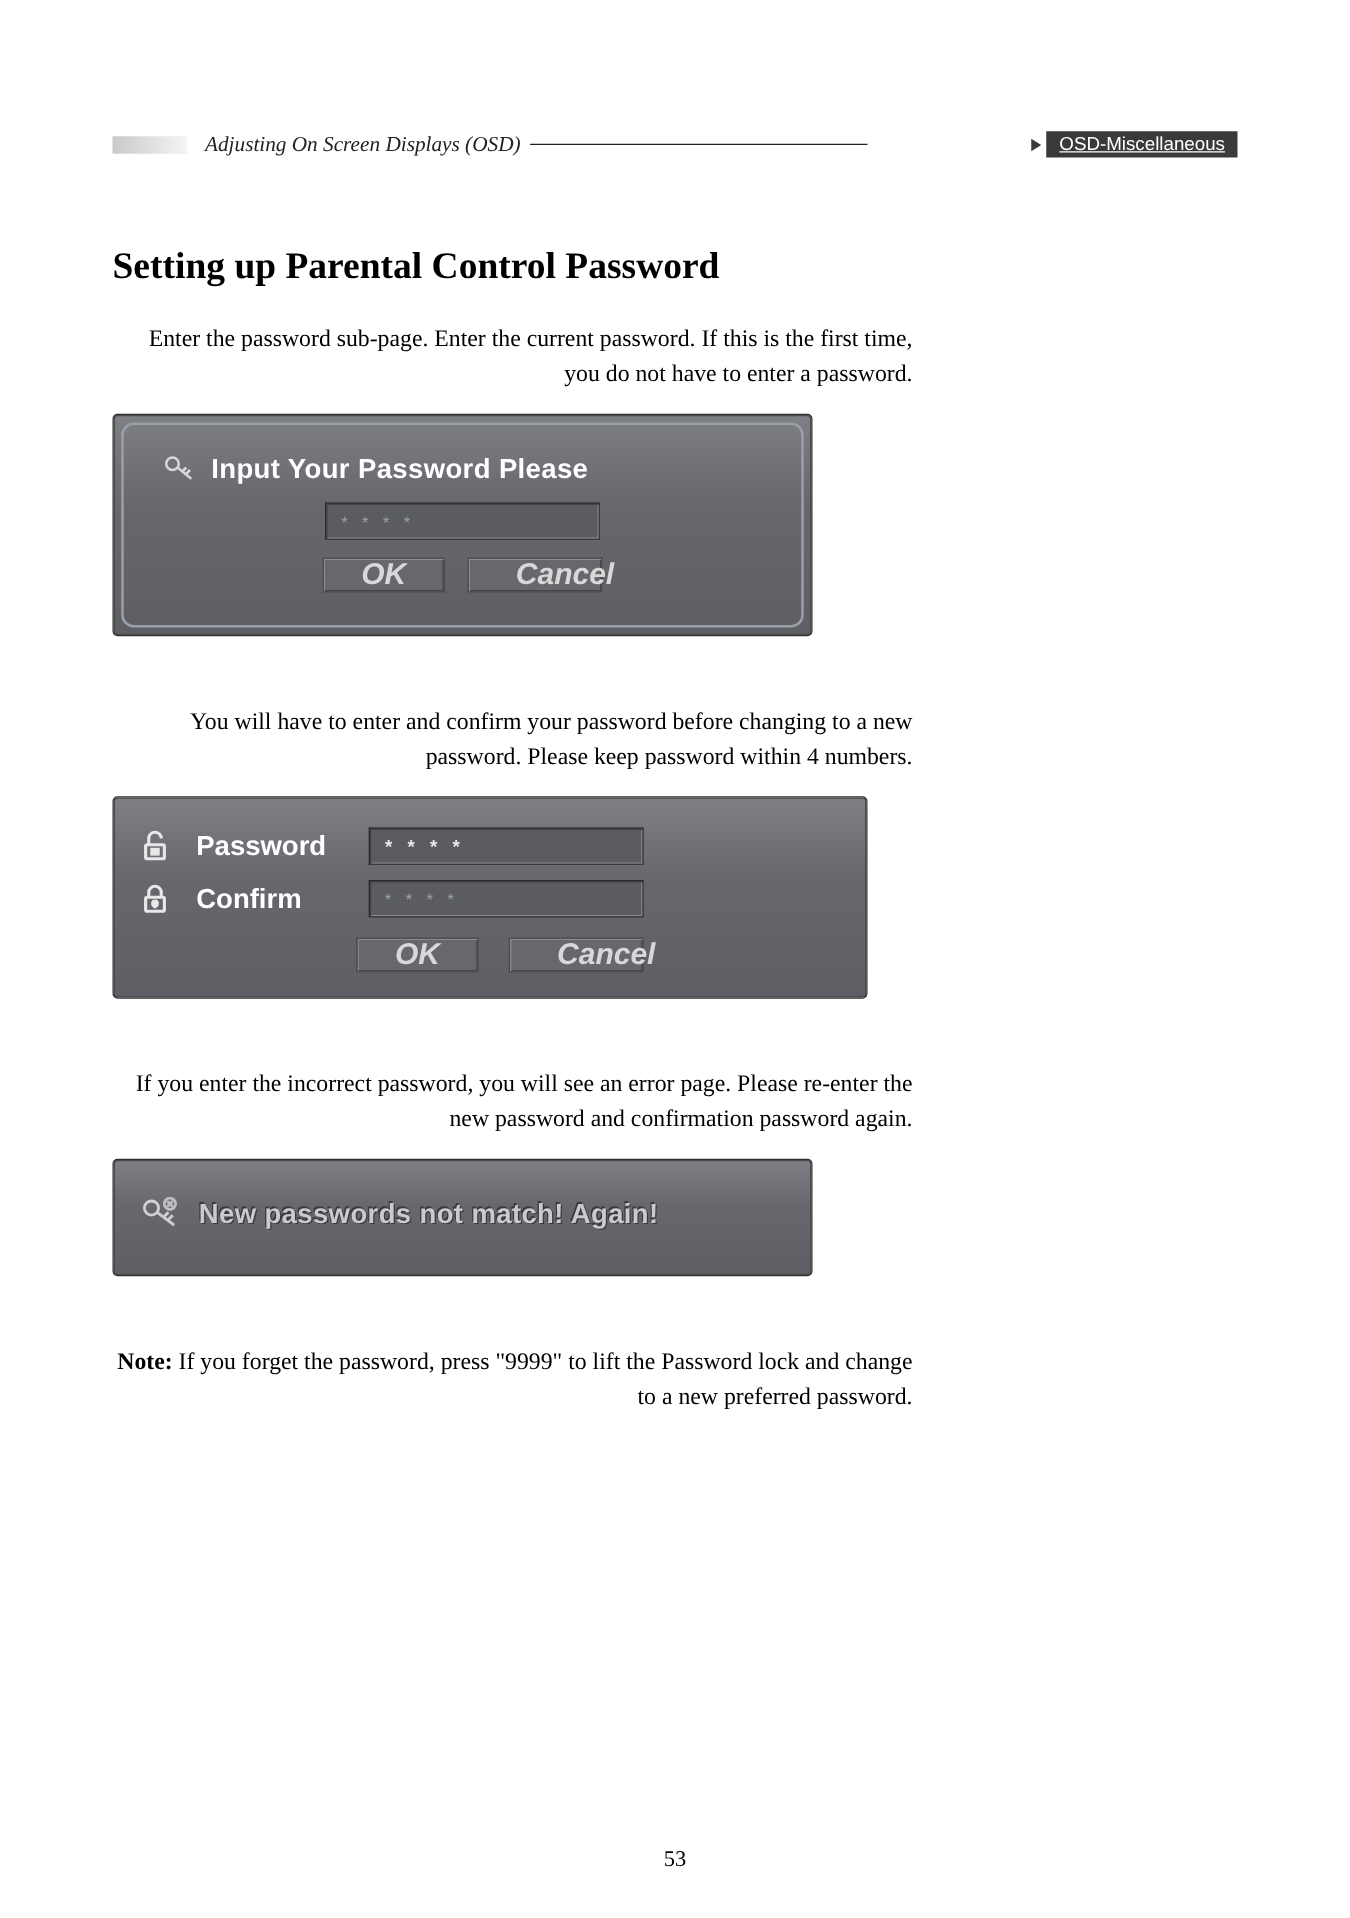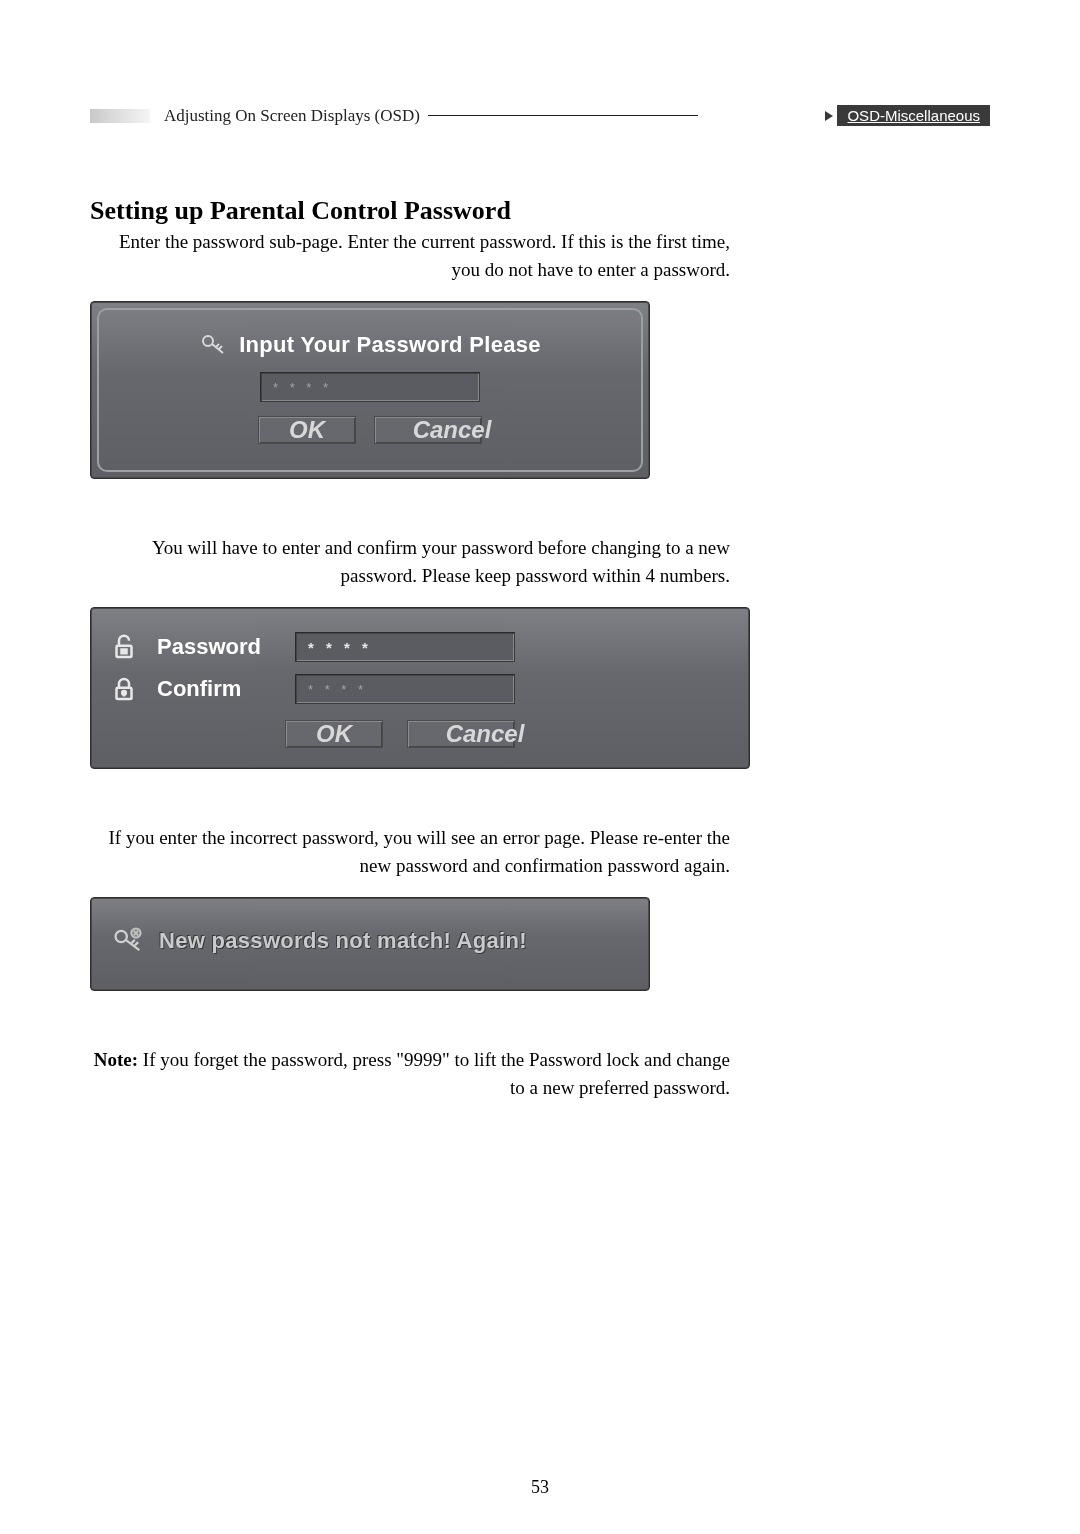--- a/index.html
+++ b/index.html
@@ -23,20 +23,21 @@
     margin-bottom: 70px;
     width: 100%;
   }
   .grad-bar {
     width: 60px;
     height: 14px;
     background: linear-gradient(to right, #c9c9c9 0%, #f5f5f5 100%);
     margin-right: 14px;
   }
   .header-left {
+    font-style: italic;
     font-size: 17px;
     font-family: "Times New Roman", serif;
     color: #222;
     white-space: nowrap;
   }
   .header-line {
     flex: 0 0 auto;
     height: 1.5px;
     background: #222;
     width: 270px;
@@ -58,23 +59,23 @@
   .header-right {
     background: #3a3a3a;
     color: #fff;
     font-family: Arial, sans-serif;
     font-size: 15px;
     padding: 2px 10px;
     text-decoration: underline;
   }
   .content { width: 640px; }
   .h1 {
-    font-size: 26px;
-    font-weight: bold;
-    margin-bottom: 2px;
+    font-size: 30px;
+    font-weight: bold;
+    margin-bottom: 28px;
     font-family: "Times New Roman", serif;
   }
   .body-text {
     font-size: 19px;
     line-height: 1.45;
     margin-bottom: 18px;
     font-family: "Times New Roman", serif;
     text-align: right;
   }
   .note-label { font-weight: bold; }
@@ -92,21 +93,20 @@
   .osd-inner1 {
     border: 2px solid #9aa0a6;
     border-radius: 10px;
     padding: 22px 30px 26px 30px;
     min-height: 150px;
     position: relative;
   }
   .osd-title-row {
     display: flex;
     align-items: center;
-    justify-content: center;
     gap: 12px;
     margin-bottom: 14px;
   }
   .key-icon {
     width: 28px; height: 24px; position: relative;
   }
   .key-icon svg { width: 100%; height: 100%; }
   .osd-title {
     color: #fff;
     font-family: Arial, sans-serif;
@@ -142,21 +142,21 @@
     font-family: Arial, sans-serif;
     font-weight: bold;
     font-size: 24px;
     display: flex;
     align-items: center;
     justify-content: center;
     font-style: italic;
   }
   .osd-btn.cancel { width: 108px; padding-left: 48px; }
 
-  .osd-frame2 { padding: 12px 18px 20px 18px; width: 660px; }
+  .osd-frame2 { padding: 12px 18px 20px 18px; width: 604px; }
   .pc-row { display: flex; align-items: center; margin: 12px 0; gap: 18px; }
   .pc-icon { width: 30px; height: 30px; flex: 0 0 30px; }
   .pc-icon svg { width: 100%; height: 100%; }
   .pc-label {
     color: #fff;
     font-family: Arial, sans-serif;
     font-weight: bold;
     font-size: 22px;
     width: 120px;
   }

